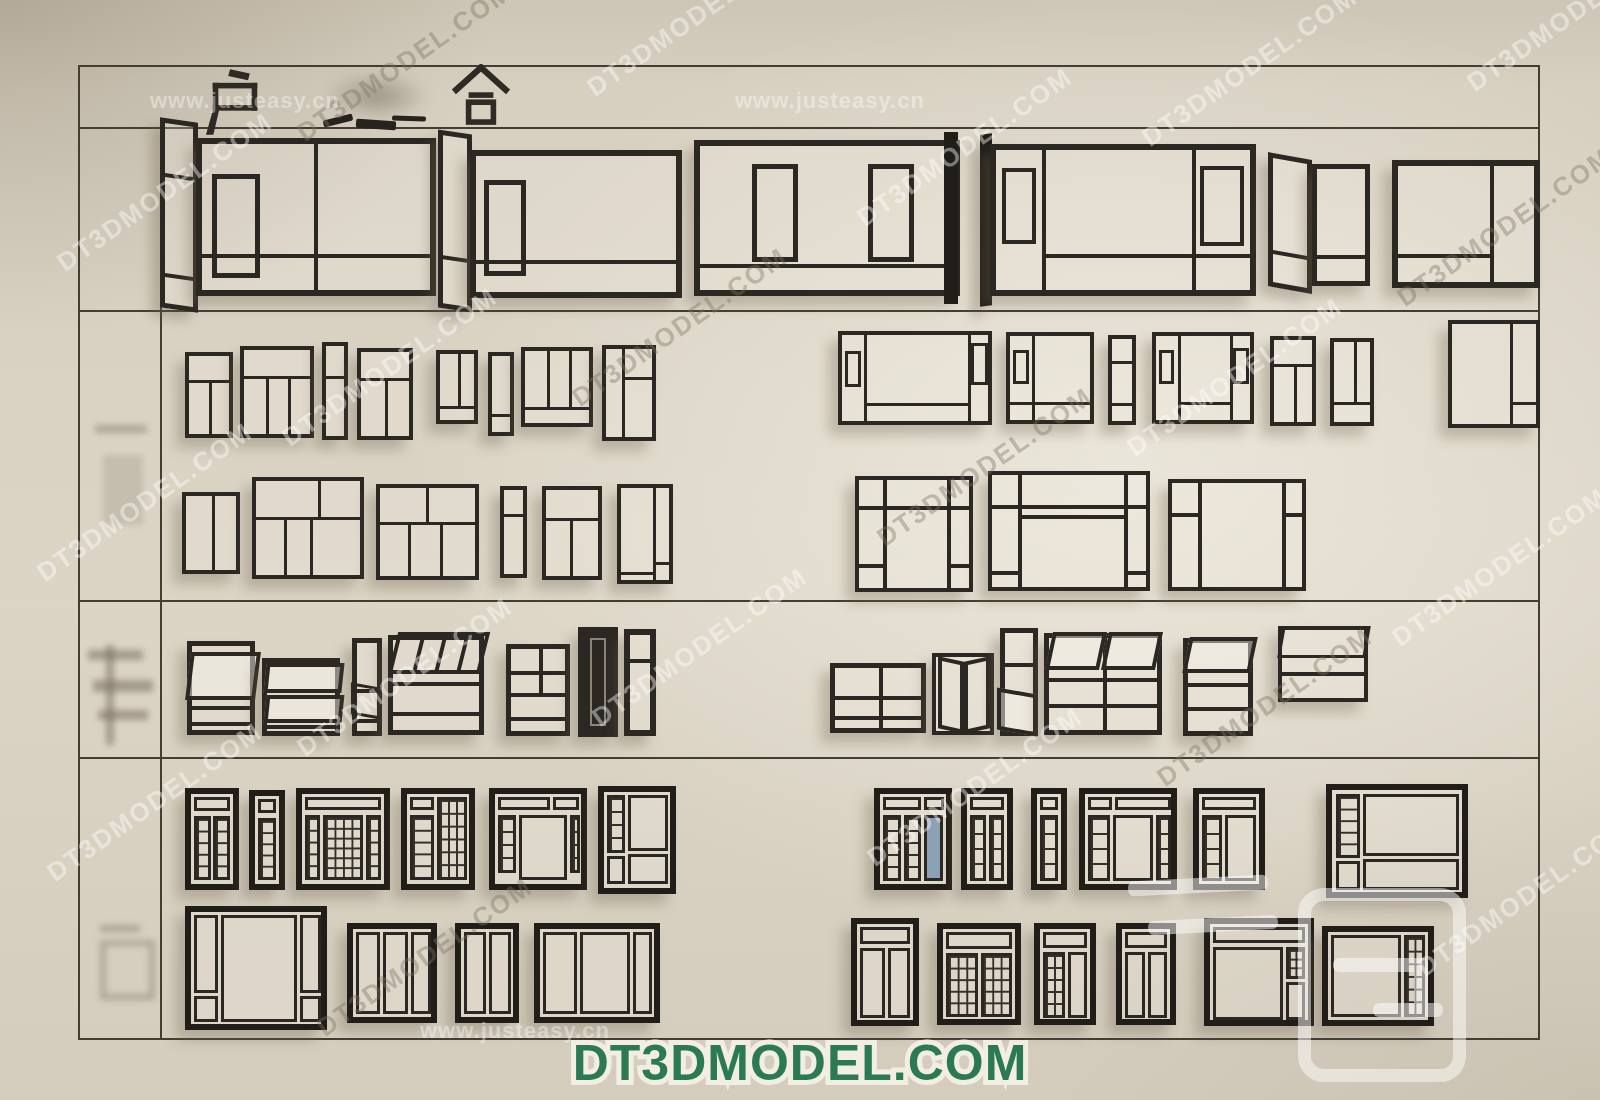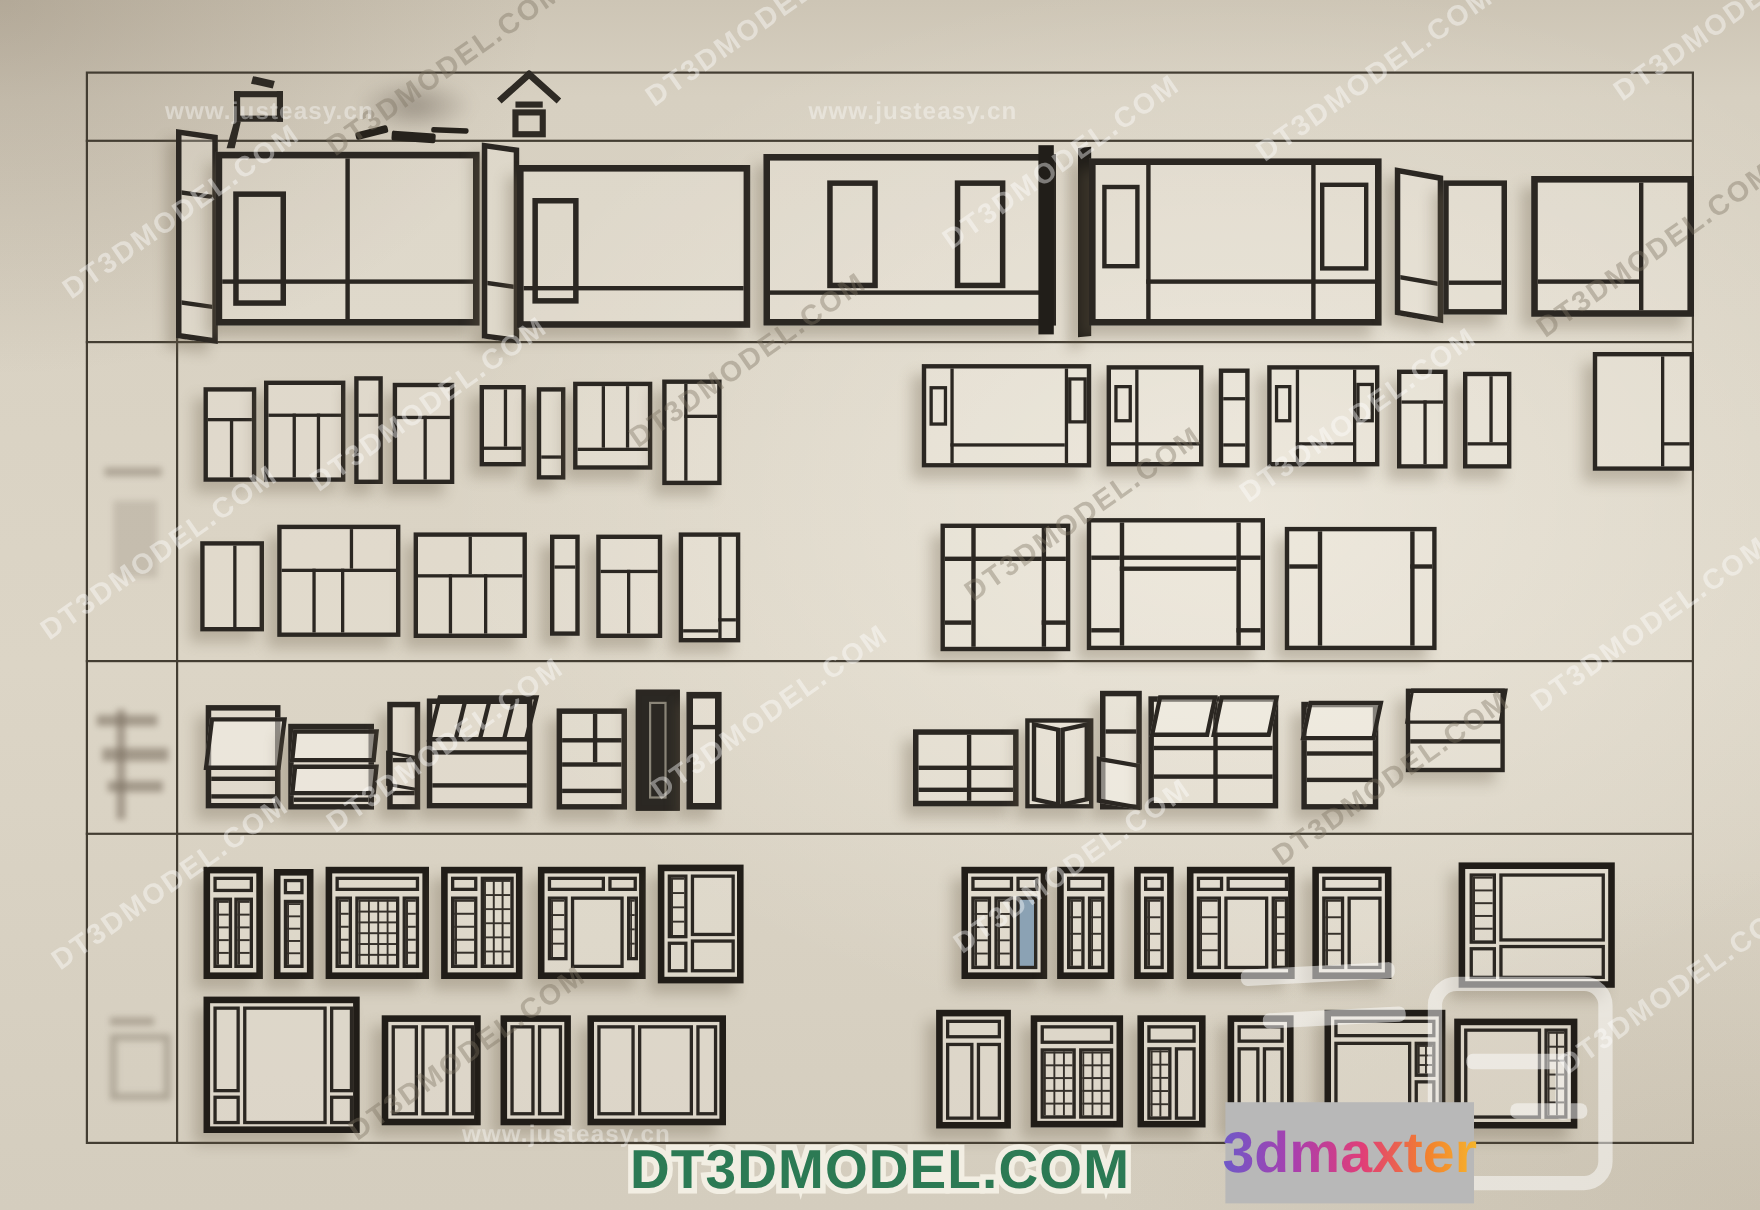--- a/index.html
+++ b/index.html
@@ -457,23 +457,20 @@
       <div class="bar" style="left:255px;top:155px;width:70px;height:14px;"></div>
       <div class="bar" style="left:296px;top:110px;width:14px;height:60px;"></div>
     </div>
   </div>
 
   <div id="footer-logo">
     <span class="stroke">DT3DMODEL.COM</span>
     <span class="fill">DT3DMODEL.COM</span>
   </div>
 
-  <div id="badge">
-    <span>3dmaxter</span>
-  </div>
 
   <div id="wm-layer">
       <span class="wm light" style="left: 60px; top: 250px;">DT3DMODEL.COM</span>
       <span class="wm light" style="left: 40px; top: 560px;">DT3DMODEL.COM</span>
       <span class="wm light" style="left: 50px; top: 860px;">DT3DMODEL.COM</span>
       <span class="wm dark" style="left: 300px; top: 120px;">DT3DMODEL.COM</span>
       <span class="wm light" style="left: 285px; top: 425px;">DT3DMODEL.COM</span>
       <span class="wm light" style="left: 300px; top: 735px;">DT3DMODEL.COM</span>
       <span class="wm dark" style="left: 320px; top: 1015px;">DT3DMODEL.COM</span>
       <span class="wm light" style="left: 590px; top: 75px;">DT3DMODEL.COM</span>

